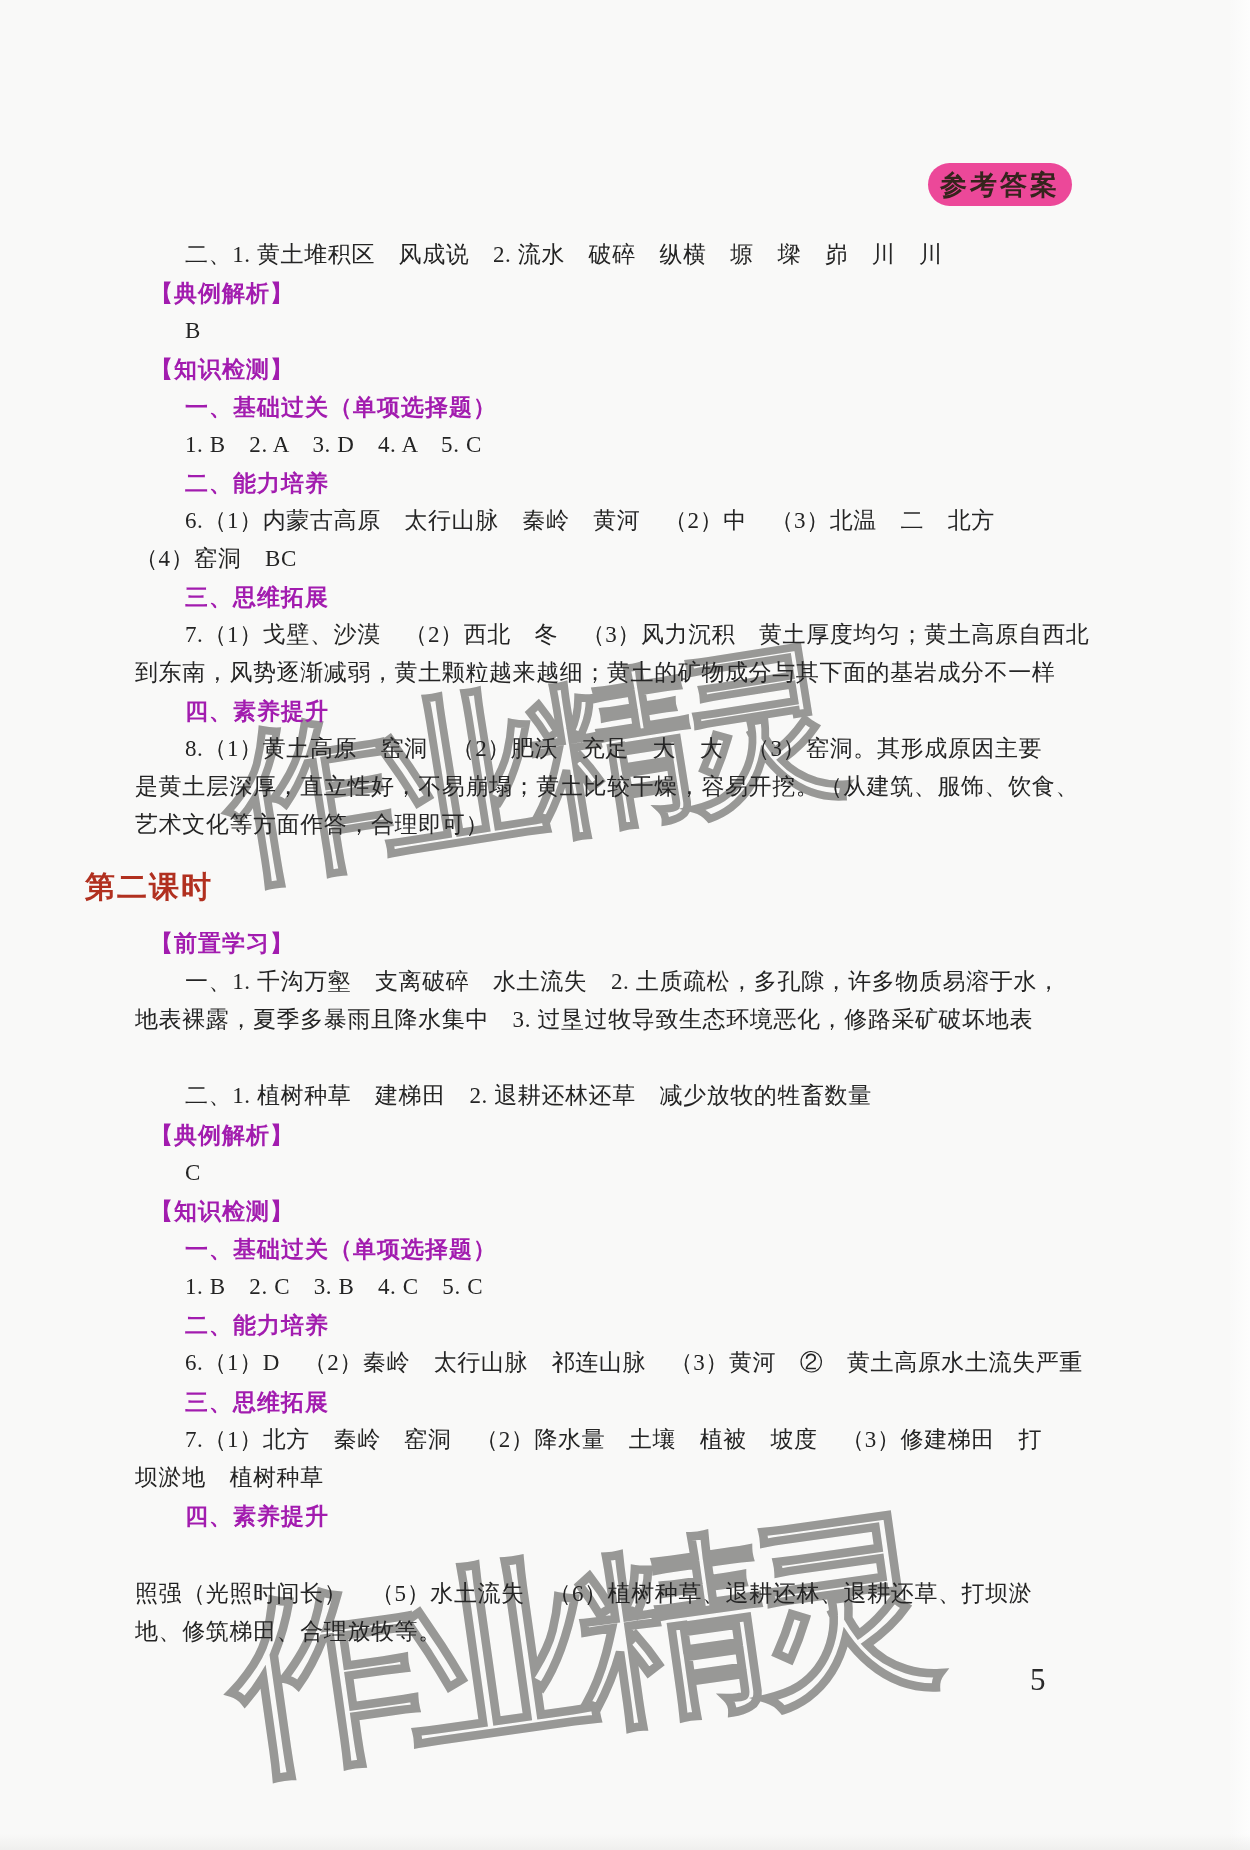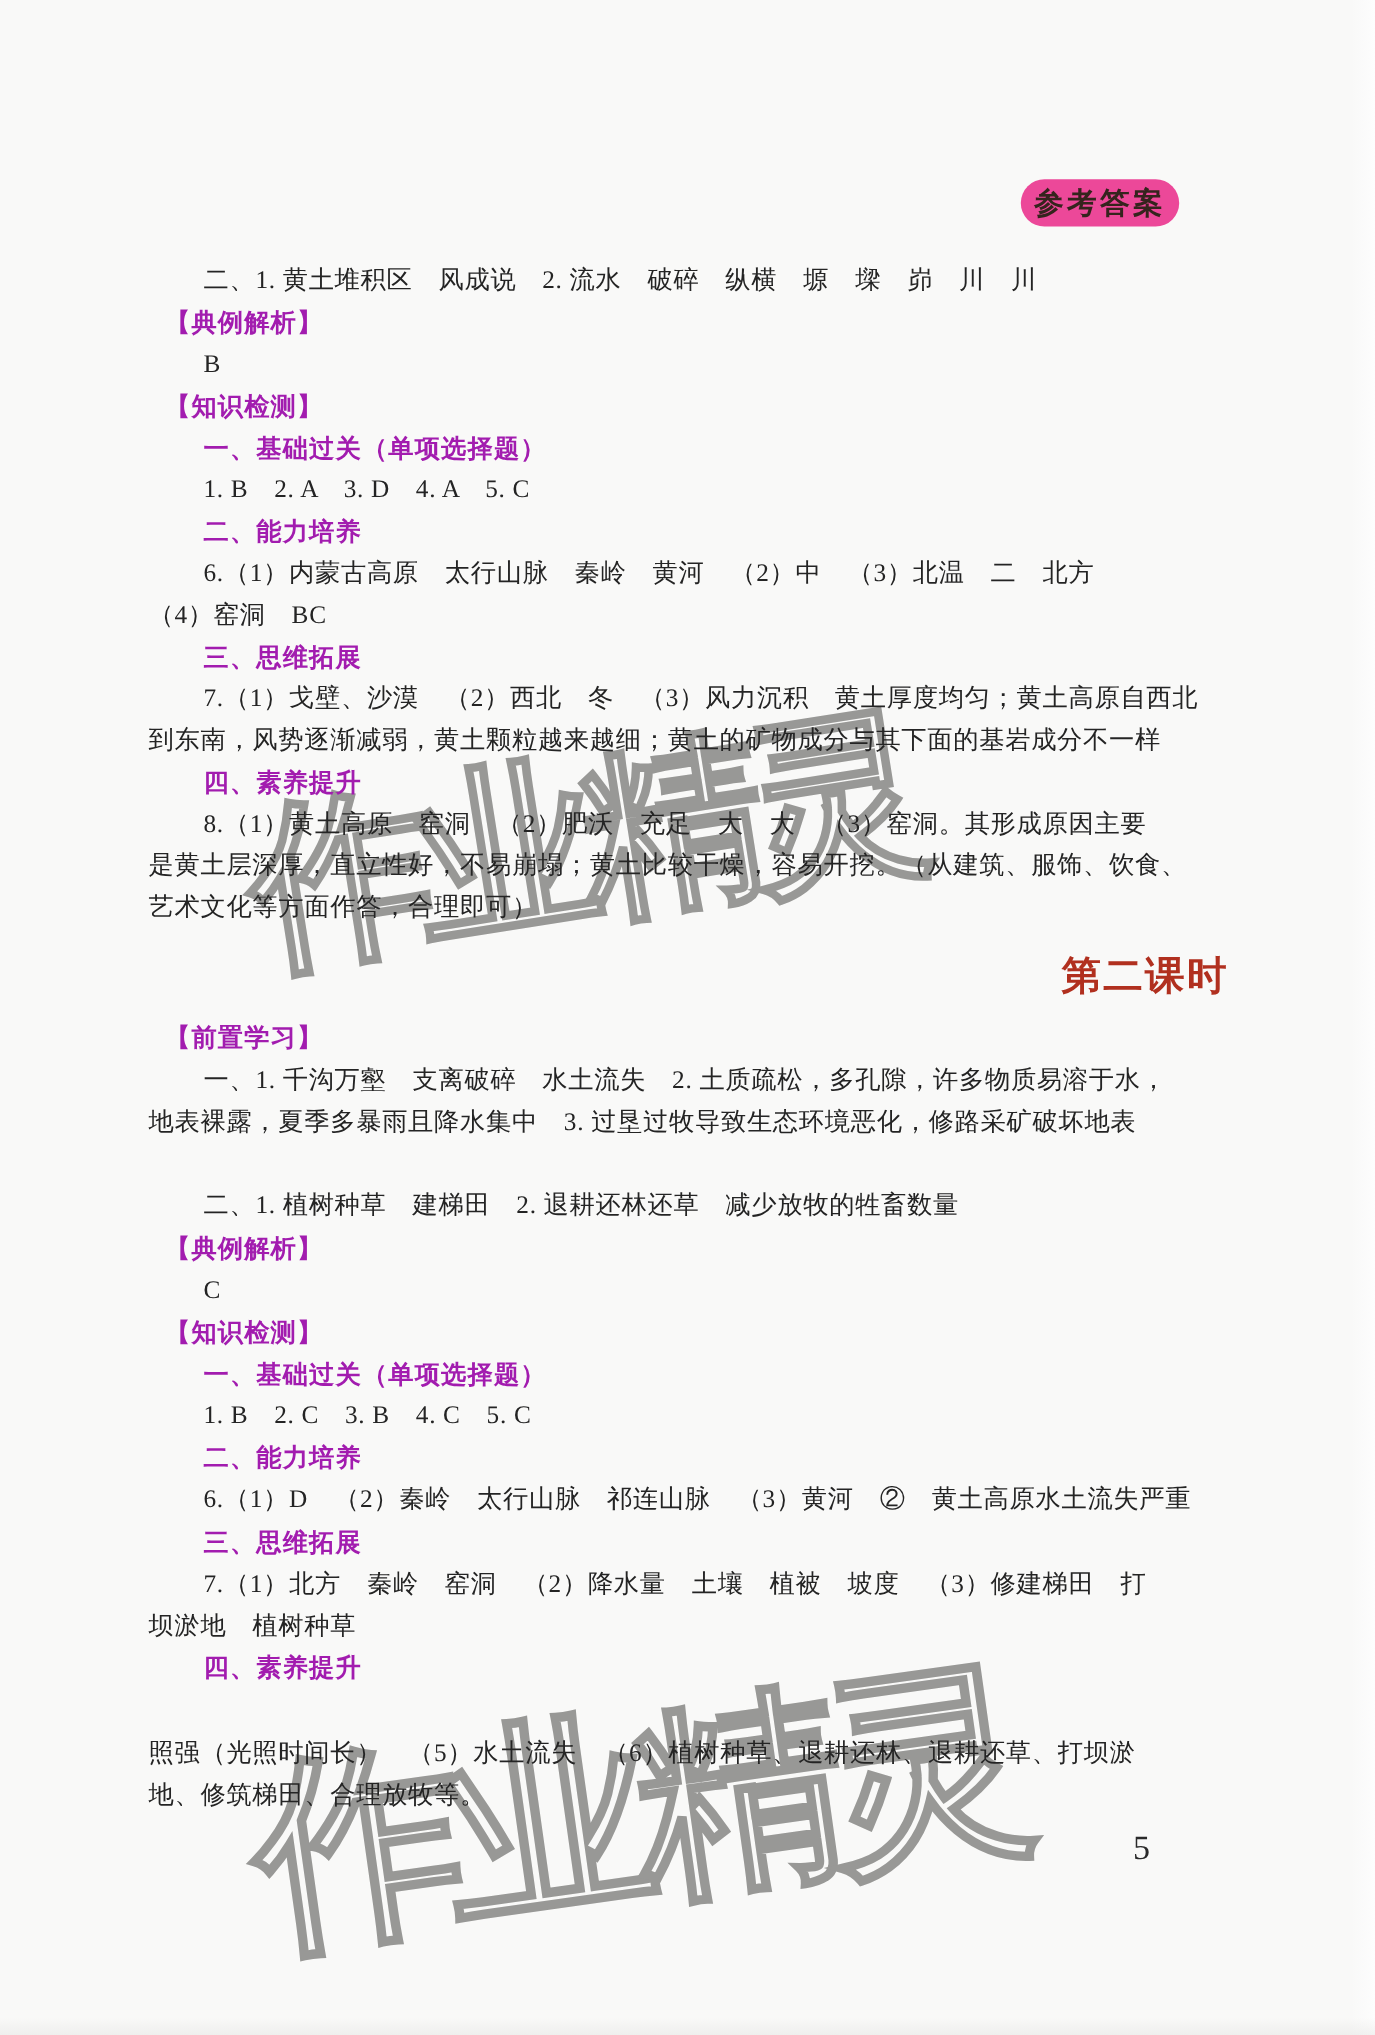--- a/index.html
+++ b/index.html
@@ -43,23 +43,23 @@
     white-space:pre;
   }
   .m0{left:135px;}   
   .m1{left:185px;}   
   .hm{left:150px;}   
   .hdr{
     font-family:"Liberation Sans","DejaVu Sans",sans-serif;
     font-weight:700;color:#a21caf;letter-spacing:1px;
   }
   .title-red{
-    left:104px;width:1013px;text-align:right;
+    left:85px;width:1013px;text-align:left;
     font-family:"Liberation Sans","DejaVu Sans",sans-serif;
-    font-weight:700;font-size:36px;color:#b1301f;letter-spacing:2px;
+    font-weight:700;font-size:30px;color:#b1301f;letter-spacing:2px;
   }
   .pagenum{
     position:absolute;left:1030px;top:1662px;z-index:2;
     font-size:31px;color:#2a2a2a;
   }
 </style>
 </head>
 <body>
 
 <div class="page">

